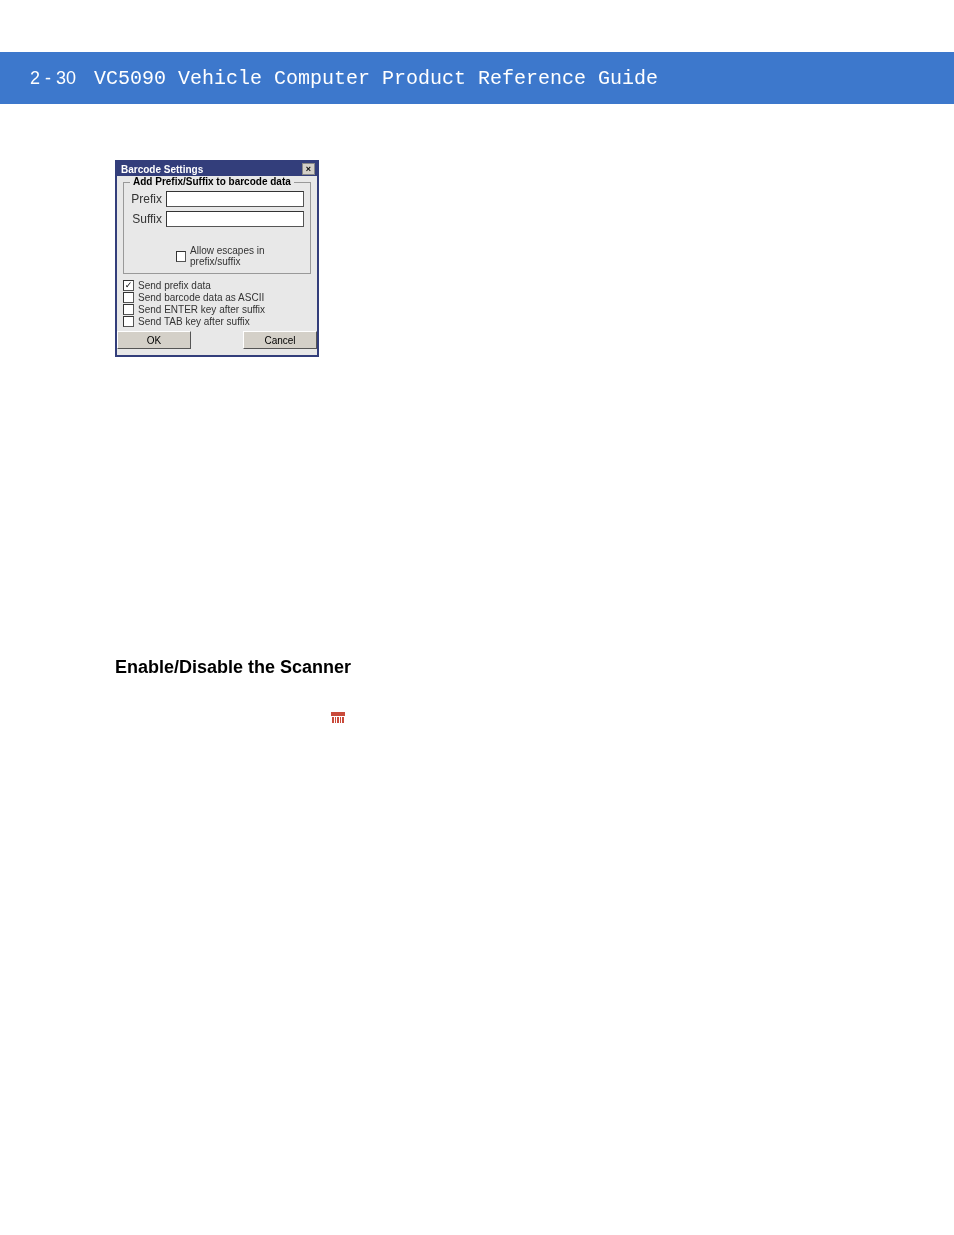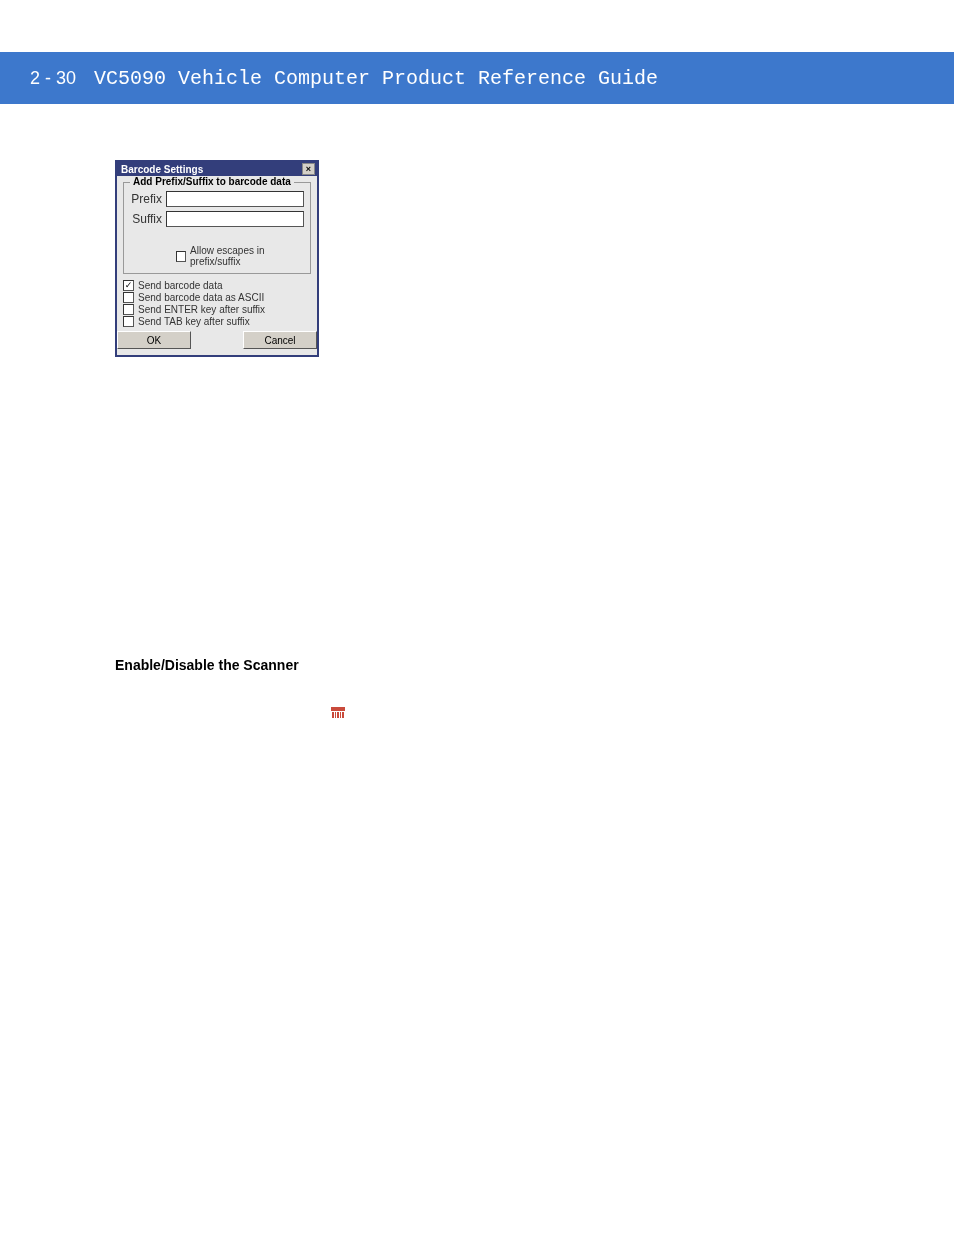--- a/index.html
+++ b/index.html
@@ -158,21 +158,21 @@
 
   .figcap {
     font-family: Arial, sans-serif;
     font-size: 12px;
     font-weight: bold;
     margin-top: 10px;
   }
 
   .section-heading {
     font-family: Arial, sans-serif;
-    font-size: 14px;
+    font-size: 18px;
     font-weight: bold;
     color: #000;
     margin-top: 300px;
   }
 
   .inline-icon {
     display: inline-block;
     width: 14px;
     height: 12px;
     vertical-align: middle;
@@ -217,21 +217,21 @@
       </div>
       <div class="chk-row">
         <span class="chkbox"></span>
         <span>Allow escapes in prefix/suffix</span>
       </div>
     </div>
 
     <div class="chk-list">
       <div class="chk-row">
         <span class="chkbox">✓</span>
-        <span>Send barcode data</span>
+        <span>Send prefix data</span>
       </div>
       <div class="chk-row">
         <span class="chkbox"></span>
         <span>Send barcode data as ASCII</span>
       </div>
       <div class="chk-row">
         <span class="chkbox"></span>
         <span>Send ENTER key after suffix</span>
       </div>
       <div class="chk-row">

